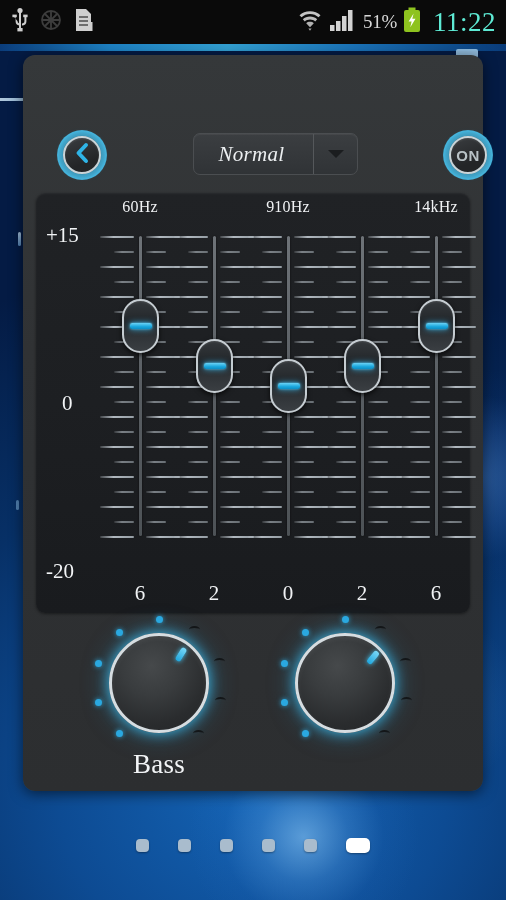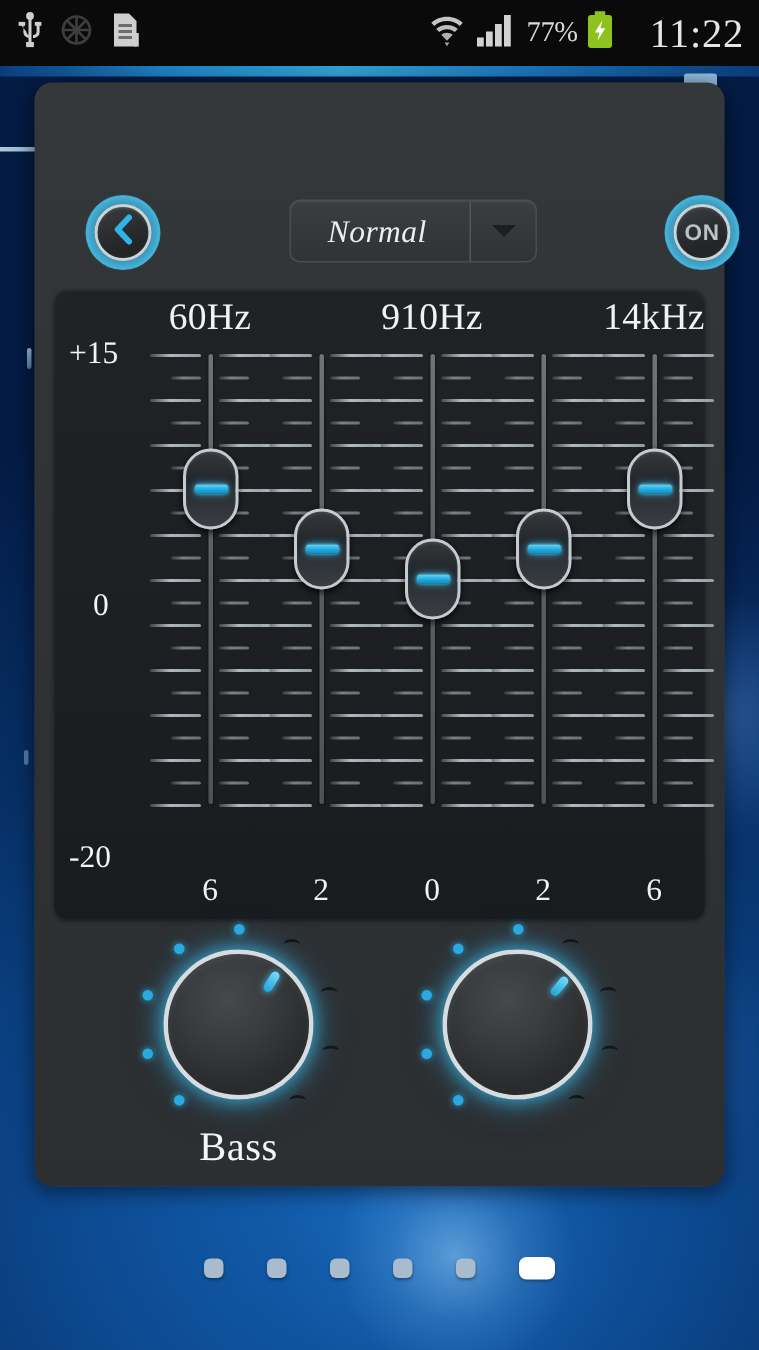--- a/index.html
+++ b/index.html
@@ -47,21 +47,21 @@
   #statusbar{
     position:absolute; left:0; top:0; width:506px; height:44px;
     background:#0a0a0a; display:flex; align-items:center;
     padding:0 10px; z-index:40;
     font-family:"Liberation Serif", serif;
   }
   .sb-left{ display:flex; align-items:center; gap:10px; }
   .sb-right{ margin-left:auto; display:flex; align-items:center; gap:6px; }
   .sb-icon{ display:block; }
   #battery-pct{ color:#d8d8d8; font-size:19px; letter-spacing:-.3px; }
-  #clock{ color:#e5e5e5; font-size:27px; letter-spacing:.5px; margin-left:18px; }
+  #clock{ color:#5eead4; font-size:27px; letter-spacing:.5px; margin-left:6px; }
 
   
   #eq-panel{
     position:absolute; left:23px; top:55px; width:460px; height:736px;
     background:linear-gradient(180deg,#35383a 0%,#303234 40%,#2c2e30 100%);
     border-radius:12px;
     box-shadow:0 3px 14px rgba(0,0,0,.55);
     z-index:20;
   }
 
@@ -111,21 +111,21 @@
 
   
   #eq-board{
     position:absolute; left:13px; top:138px; width:434px; height:420px;
     background:linear-gradient(180deg,#202225 0%,#1d1f22 50%,#191b1e 100%);
     border-radius:9px;
     box-shadow:inset 0 1px 2px rgba(255,255,255,.05), 0 1px 3px rgba(0,0,0,.45);
   }
 
   .band-label{
-    position:absolute; top:5px; color:#f0f2f4; font-size:25px; text-align:center;
+    position:absolute; top:5px; color:#f0f2f4; font-size:16px; text-align:center;
     width:96px; letter-spacing:.2px;
   }
   .scale-label{
     position:absolute; left:10px; color:#f2f4f6; font-size:21px; width:54px; text-align:left;
   }
   #scale-plus15{ top:30px; }
   #scale-zero{ top:198px; left:26px; }
   #scale-minus15{ top:366px; }
   .band-value{
     position:absolute; top:388px; color:#f0f2f4; font-size:21px; text-align:center; width:96px;
@@ -271,21 +271,21 @@
     <span class="sb-icon">
       <svg width="28" height="24" viewBox="0 0 28 24">
           <g fill="#d2d2d2">
         <rect x="1" y="17" width="4.5" height="6"></rect>
             <rect x="7" y="13" width="4.5" height="10"></rect>
         <rect x="13" y="8" width="4.5" height="15"></rect>
             <rect x="19" y="2" width="4.5" height="21"></rect>
       </g>
         </svg>
     </span>
-    <span id="battery-pct">77%</span>
+    <span id="battery-pct">51%</span>
     <span class="sb-icon">
       <svg width="18" height="26" viewBox="0 0 18 26">
         <rect x="5.5" y="0.5" width="7" height="3" fill="#8ec31f"></rect>
         <rect x="1" y="3" width="16" height="22" rx="2" fill="#8ec31f"></rect>
         <path d="M10.6 6.5 5.6 14.6h3l-1.3 5.6 5.2-8.4h-3.2z" fill="#ffffff"></path>
       </svg>
     </span>
     <span id="clock">11:22</span>
   </div>
 </div>

